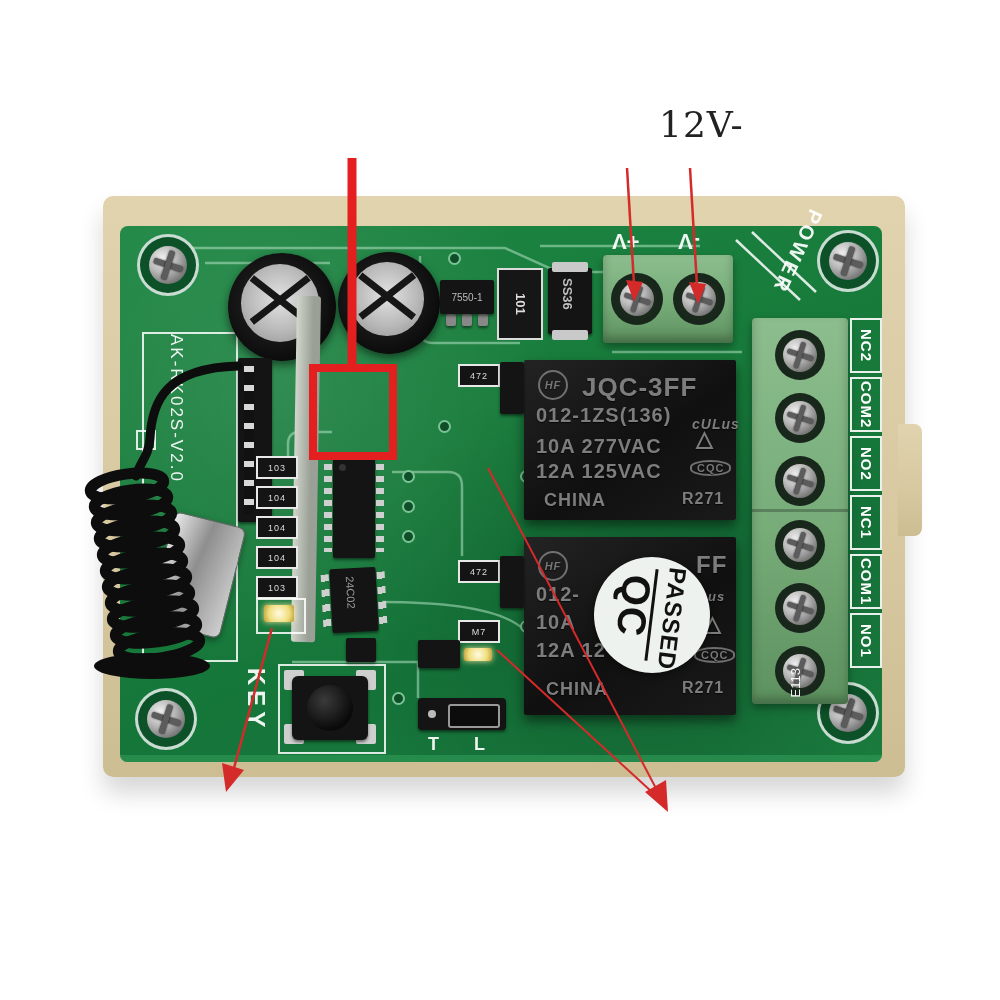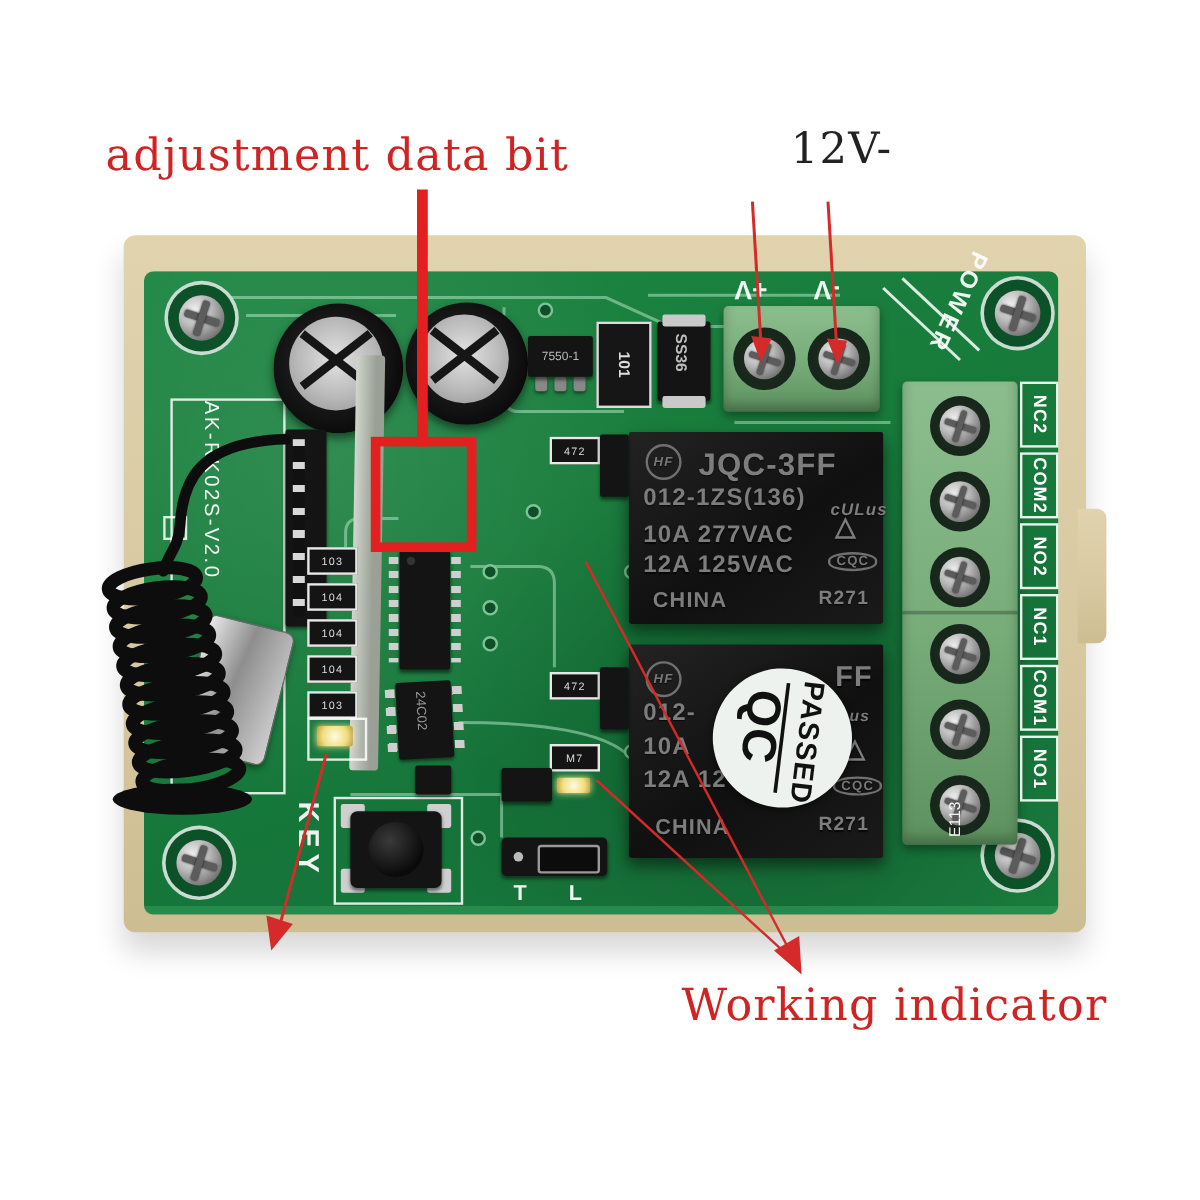--- a/index.html
+++ b/index.html
@@ -348,16 +348,14 @@
     <polygon points="698,304 689,282 706,284" fill="#d42a2a"></polygon>
 
     <line x1="272" y1="628" x2="234" y2="768" stroke="#d42a2a" stroke-width="2.5"></line>
     <polygon points="226,792 244,770 222,763" fill="#d42a2a"></polygon>
 
     <line x1="488" y1="468" x2="660" y2="796" stroke="#d42a2a" stroke-width="2"></line>
     <line x1="497" y1="650" x2="652" y2="792" stroke="#d42a2a" stroke-width="2"></line>
     <polygon points="668,812 666,780 645,792" fill="#d42a2a"></polygon>
   </svg>
 
-  <div class="anno" style="left:88px;top:108px;">adjustment data bit</div>
   <div class="anno dark" style="left:659px;top:104px;font-size:36px;">12V-</div>
-  <div class="anno" style="left:568px;top:816px;">Working indicator</div>
 </div>
 
 </body></html>

